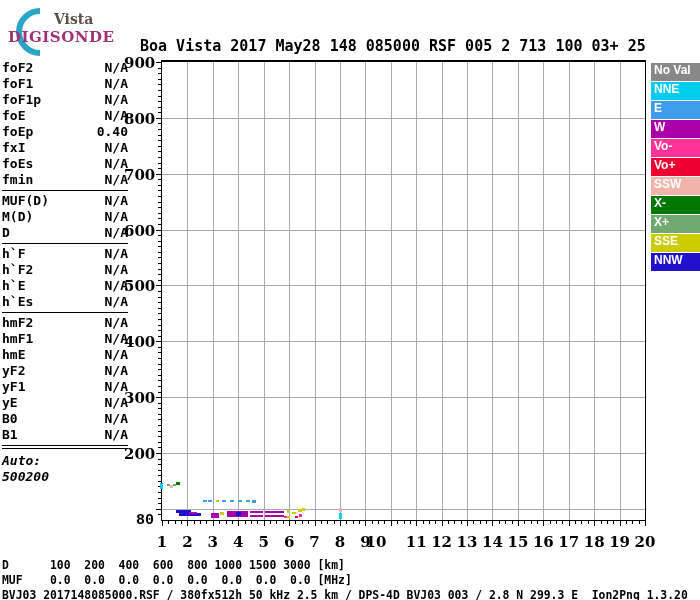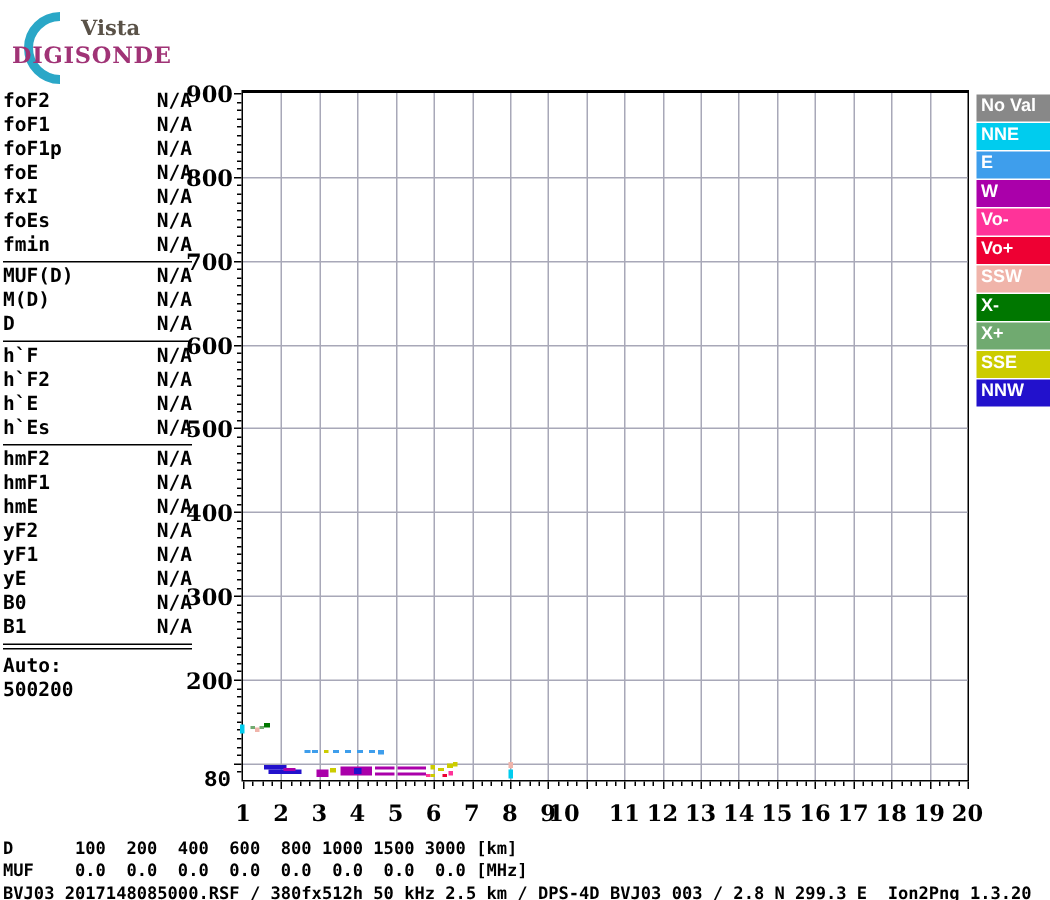--- a/index.html
+++ b/index.html
@@ -10,21 +10,21 @@
   .logo svg{position:absolute;left:0;top:0;}
   .logo-lowell{position:absolute;left:50px;top:7px;font:bold 14px "DejaVu Serif",serif;color:#5a5248;}
   .logo-digisonde{position:absolute;left:4px;top:24px;font:bold 15px "DejaVu Serif",serif;color:#a03376;letter-spacing:0.5px;}
   
   pre.hdr{position:absolute;left:140px;margin:0;font:bold 15px "DejaVu Sans Mono",monospace;color:#000;line-height:18px;}
   #hdr1{top:19px;} #hdr2{top:37px;}
   
   .panel{position:absolute;left:2px;top:60px;width:126px;font:bold 13px "DejaVu Sans Mono",monospace;color:#000;}
   .prow{display:flex;justify-content:space-between;height:16px;line-height:16px;}
   .sep{border-top:1px solid #000;margin:2px 0;}
-  .pfoot{margin-top:4px;}
+  .pfoot{margin-top:4px;font-style:italic;}
   .pfoot .prow{justify-content:flex-start;}
   
   .plot{position:absolute;left:161px;top:60px;width:483px;height:458px;background:#fff;
         border:1px solid #000;border-top:2px solid #000;}
   .grid{position:absolute;background:#a8a8b8;}
   .tick{position:absolute;background:#000;}
   .xlab{position:absolute;text-align:center;font:bold 15px "DejaVu Serif",serif;color:#000;}
   .ylab{position:absolute;text-align:right;font:bold 15px "DejaVu Serif",serif;color:#000;}
   .echo{position:absolute;}
   
@@ -41,37 +41,42 @@
 <div class="app">
 
   <div class="logo">
     <svg width="48" height="52">
       <path d="M 36 7 A 21 21 0 1 0 36 49" stroke="#2aa7c7" stroke-width="6" fill="none"></path>
     </svg>
     <div class="logo-lowell">Vista</div>
     <div class="logo-digisonde">DIGISONDE</div>
   </div>
 
+  <pre class="hdr" id="hdr2">Boa Vista 2017 May28 148 085000 RSF 005 2 713 100 03+ 25</pre>
 
   <div class="panel" id="param-panel">
       <div class="prow">
         <div>foF2</div>
         <div>N/A</div>
       </div>
       <div class="prow">
         <div>foF1</div>
         <div>N/A</div>
       </div>
       <div class="prow">
         <div>foF1p</div>
         <div>N/A</div>
       </div>
       <div class="prow">
         <div>foE</div>
         <div>N/A</div>
+      </div>
+      <div class="prow">
+        <div>foEp</div>
+        <div>0.40</div>
       </div>
       <div class="prow">
         <div>fxI</div>
         <div>N/A</div>
       </div>
       <div class="prow">
         <div>foEs</div>
         <div>N/A</div>
       </div>
       <div class="prow">

